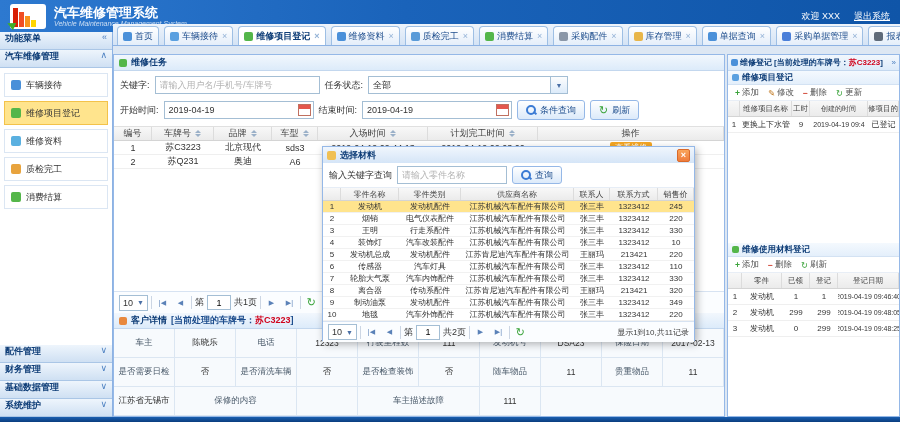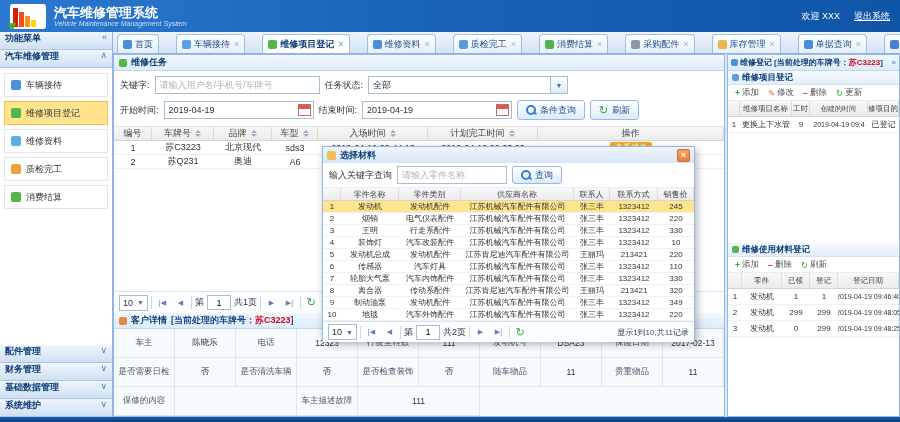--- a/index.html
+++ b/index.html
@@ -14,21 +14,21 @@
   .logo .b2{height:15px;background:#f04e23}
   .logo .b3{height:11px;background:#f7941d}
   .logo .b4{height:7px;background:#ffd500}
   .logo .arrow{position:absolute;left:-3px;bottom:0;width:0;height:0;border-top:4px solid transparent;border-bottom:4px solid transparent;border-right:8px solid #3fae29;transform:rotate(25deg)}
   .app-title{color:#fff;font-size:13px;font-weight:bold;line-height:14px}
   .app-subtitle{color:rgba(255,255,255,.75);font-size:7px;font-style:italic}
   .header-right{margin-left:auto;display:flex;align-items:center;gap:14px;color:#fff;font-size:9px}
   .logout{color:#fff;text-decoration:underline;cursor:pointer}
 
   
-  .tabbar{position:absolute;left:113px;top:32px;width:787px;height:22px;background:linear-gradient(180deg,#eef4fb,#d4e3f5);border-bottom:1px solid #8db2e3;display:flex;align-items:flex-end;padding:0 0 0 4px;gap:17px}
+  .tabbar{position:absolute;left:113px;top:24px;width:787px;height:22px;background:linear-gradient(180deg,#eef4fb,#d4e3f5);border-bottom:1px solid #8db2e3;display:flex;align-items:flex-end;padding:0 0 0 4px;gap:5px}
   .tab{height:19px;display:flex;align-items:center;gap:3px;padding:0 5px;background:linear-gradient(180deg,#ffffff,#e4eefa);border:1px solid #9ebfe4;border-bottom:none;border-radius:4px 4px 0 0;font-size:9px;color:#1c4c8c;white-space:nowrap;cursor:pointer}
   .tab.active{background:#fff;font-weight:bold;color:#0e3d77}
   .tab-icon{width:9px;height:9px;border-radius:2px;display:inline-block}
   .tab:nth-child(1) .tab-icon{background:#4a90d9}
   .tab:nth-child(2) .tab-icon{background:#5aa0e0}
   .tab:nth-child(3) .tab-icon{background:#54b64a}
   .tab:nth-child(4) .tab-icon{background:#4a90d9}
   .tab:nth-child(5) .tab-icon{background:#5a9bd8}
   .tab:nth-child(6) .tab-icon{background:#54b64a}
   .tab:nth-child(7) .tab-icon{background:#8a97a8}
@@ -408,20 +408,21 @@
       <div class="ccell">是否清洗车辆</div>
       <div class="ccell val">否</div>
       <div class="ccell">是否检查装饰</div>
       <div class="ccell val">否</div>
       <div class="ccell">随车物品</div>
       <div class="ccell val">11</div>
       <div class="ccell">贵重物品</div>
       <div class="ccell val">11</div>
     </div>
     <div class="crow3">
+      <div class="ccell val">江苏省无锡市</div>
       <div class="ccell">保修的内容</div>
       <div class="ccell val"></div>
       <div class="ccell">车主描述故障</div>
       <div class="ccell val">111</div>
     </div>
   </div>
 </div>
 
 <div class="rightbar">
   <div class="right-hdr">

